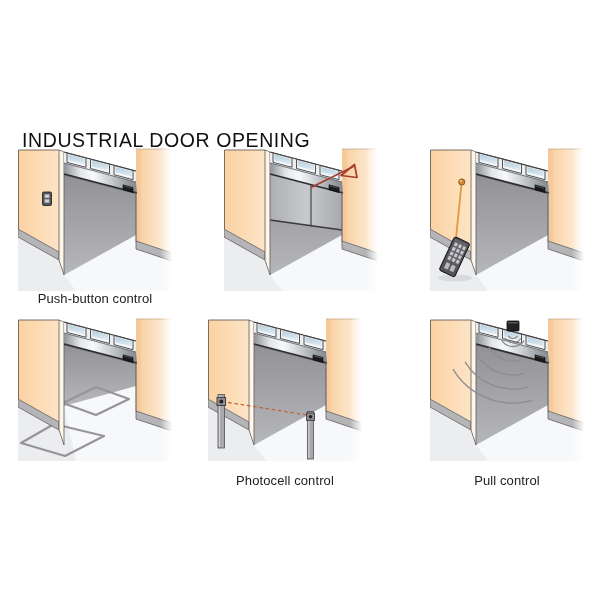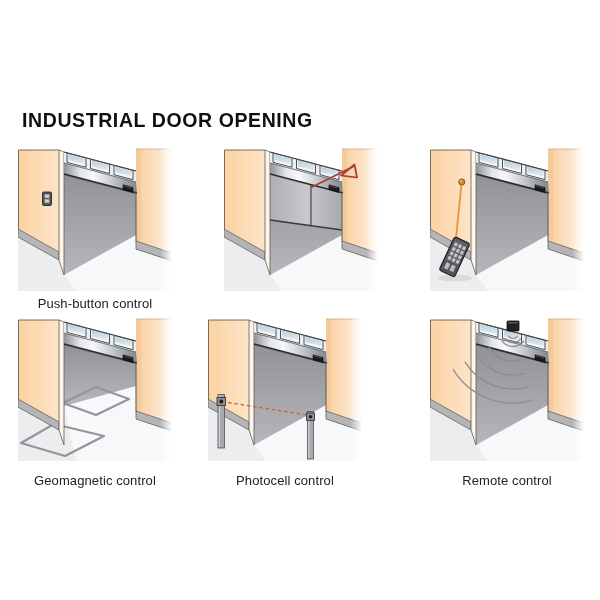--- a/index.html
+++ b/index.html
@@ -1,23 +1,23 @@
 <!DOCTYPE html>
 <html><head>
 <meta charset="utf-8">
 <style>
   html,body{margin:0;padding:0}
   body{width:600px;height:600px;background:#ffffff;position:relative;overflow:hidden;
        font-family:"Liberation Sans",sans-serif}
-  .title{position:absolute;left:22px;top:96px;font-size:19.5px;font-weight:bold;
+  .title{position:absolute;left:22px;top:116px;font-size:19.5px;font-weight:normal;
          letter-spacing:.6px;color:#101010;white-space:nowrap}
   figure.tile{position:absolute;width:154px;margin:0;padding:0}
   .art{width:154px;height:143px}
   .art svg{display:block}
-  figcaption{margin-top:5px;text-align:center;font-size:13px;color:#222222;letter-spacing:.1px}
+  figcaption{text-align:center;font-size:13px;color:#222222;letter-spacing:.1px}
   figure.r1 figcaption{margin-top:12px}
 </style>
 </head>
 <body>
 
 <h1 class="title">INDUSTRIAL DOOR OPENING</h1>
 
 <figure class="tile r0" style="left:18px;top:148px">
   <div class="art">
       <svg width="154" height="143" viewBox="0 0 154 143" xmlns="http://www.w3.org/2000/svg">
@@ -343,21 +343,20 @@
         <polygon points="97.5,24.6 113.5,28.6 113.5,30 97.5,25.8" fill="#ffffff" opacity="0.75"></polygon>
         <polygon points="46,15 118,34 119,45 46,26" fill="url(#g3_mt)"></polygon>
         <line x1="46" y1="15" x2="118" y2="34" stroke="#55555a" stroke-width="0.8"></line>
         <line x1="46" y1="26" x2="119" y2="45" stroke="#2c2c2e" stroke-width="1.6"></line>
         <polygon points="105,36.8 115,39.6 115,44.6 105,41.8" fill="#1b1b1d" stroke="#000000" stroke-width="0.5"></polygon>
         <line x1="105.5" y1="37.8" x2="114" y2="40.2" stroke="#5c5c60" stroke-width="0.8"></line>
         <line x1="118" y1="44" x2="118" y2="93.5" stroke="#606064" stroke-width="1.1"></line>
         <rect x="142" y="0" width="12" height="143" fill="url(#g3_fr)"></rect>
       </svg>
     </div>
-  <figcaption>Geomagnetic control</figcaption>
 </figure>
 <figure class="tile r1" style="left:208px;top:318px">
   <div class="art">
       <svg width="154" height="143" viewBox="0 0 154 143" xmlns="http://www.w3.org/2000/svg">
         <defs>
           <linearGradient id="g4_wl" x1="0" y1="0" x2="1" y2="0">
             <stop offset="0" stop-color="#fbd2a2"></stop>
             <stop offset="1" stop-color="#fde4c6"></stop>
           </linearGradient>
           <linearGradient id="g4_wr" x1="0" y1="0" x2="1" y2="0">
@@ -515,14 +514,14 @@
             <path d="M94.1,22.7 A13.5,13.5 0 0 1 71.6,22.2"></path>
             <path d="M90.7,41.9 A28,28 0 0 1 59,29.4"></path>
             <path d="M94.6,55.4 A42,42 0 0 1 47,36.6"></path>
             <path d="M98.5,68.8 A56,56 0 0 1 35,43.8"></path>
             <path d="M102.3,82.3 A70,70 0 0 1 23,51.1"></path>
           </g>
         </g>
         <rect x="142" y="0" width="12" height="143" fill="url(#g5_fr)"></rect>
       </svg>
     </div>
-  <figcaption>Remote control</figcaption>
+  <figcaption>Pull control</figcaption>
 </figure>
 
 </body></html>

